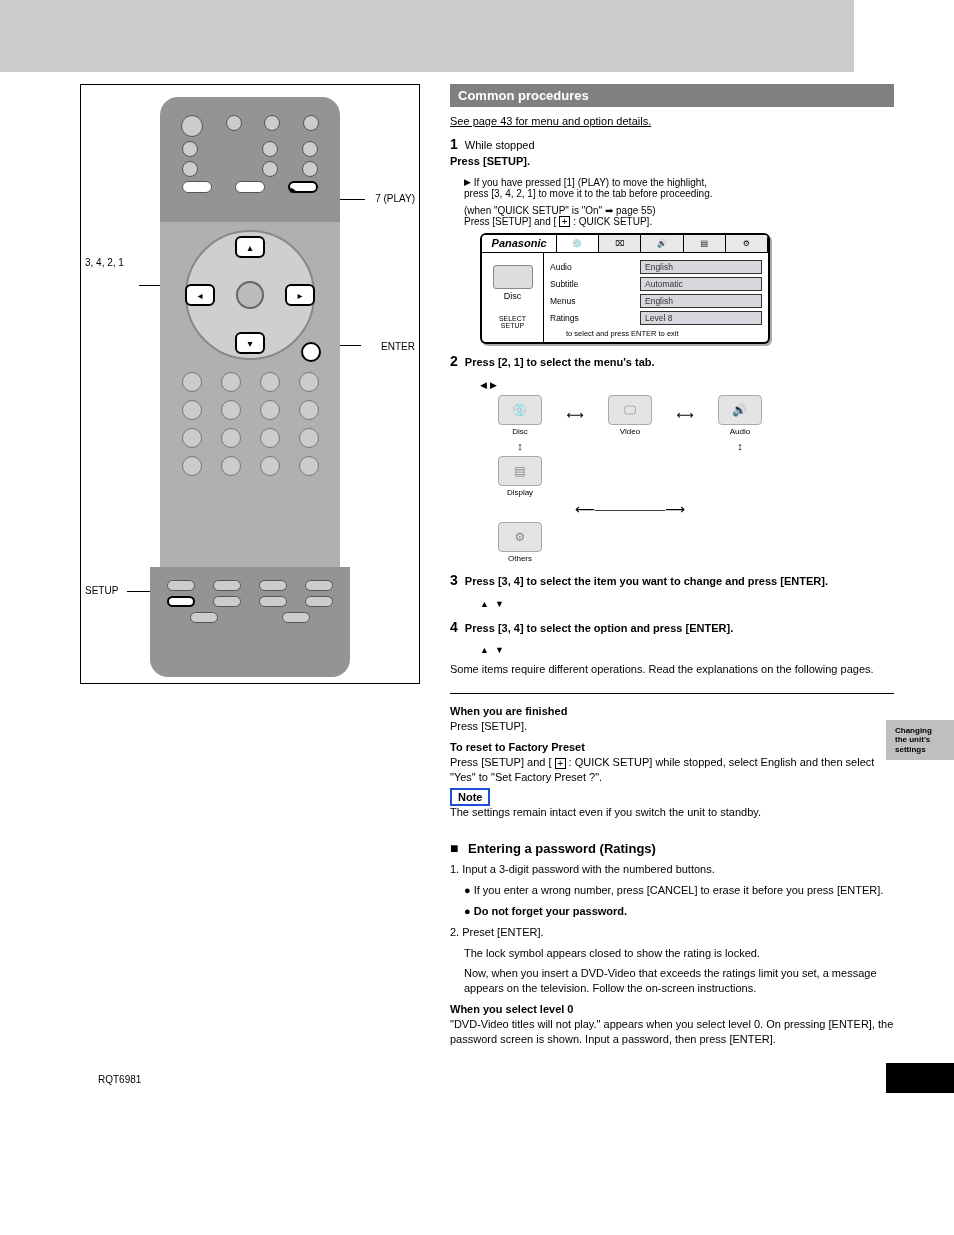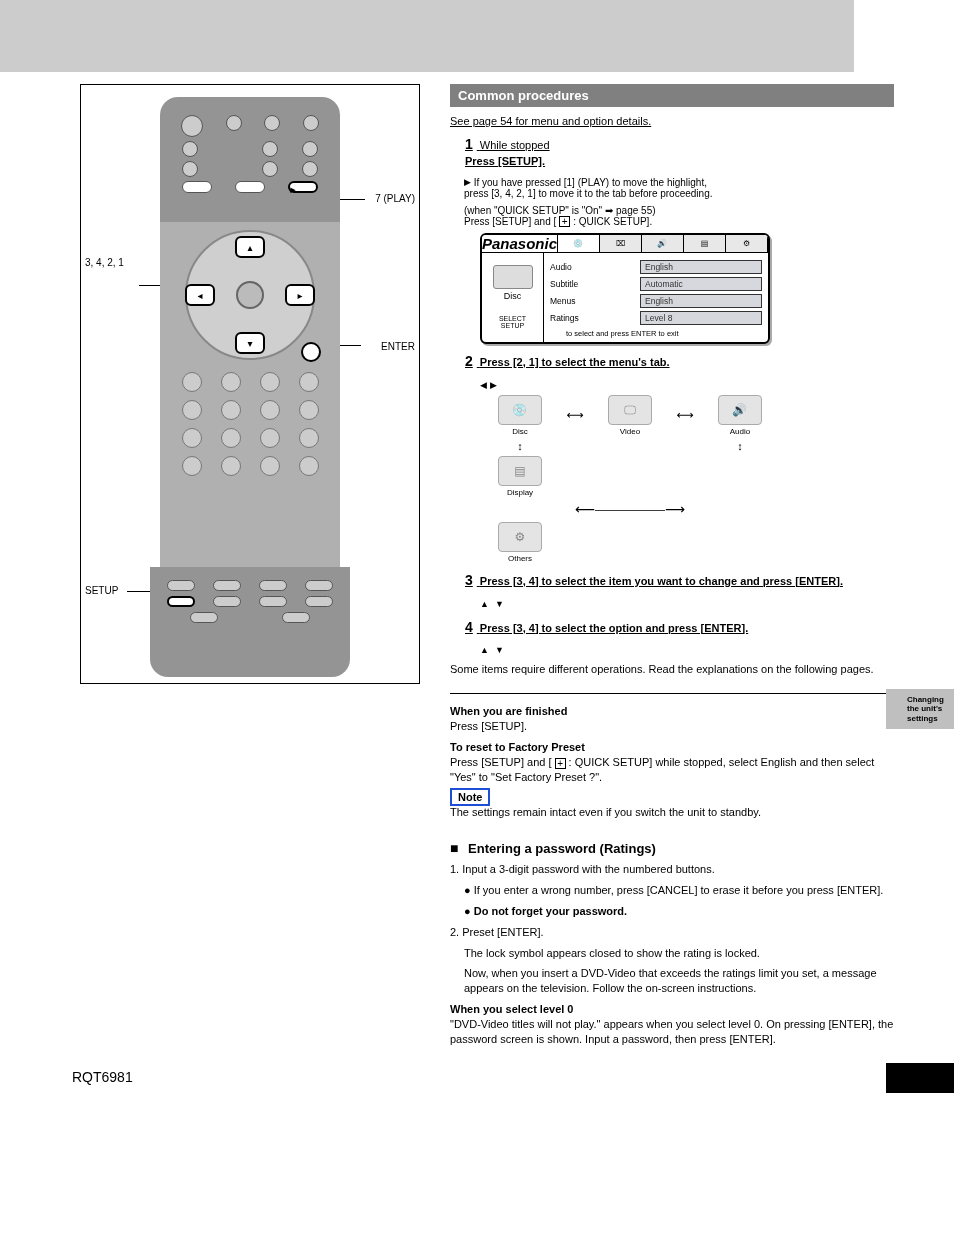--- a/index.html
+++ b/index.html
@@ -132,21 +132,21 @@
   .title-bar {
     background: #808080;
     color: #fff;
     padding: 4px 8px;
     font-weight: bold;
     font-size: 13px;
     margin-bottom: 8px;
   }
   .underline { text-decoration: underline; }
   .step-num { font-weight: bold; font-size: 14px; margin-right: 4px; }
-  .step { margin: 8px 15px; line-height: 1.35; text-decoration: underline; }
+  .step { margin: 8px 0; line-height: 1.35; }
   .tri { font-size: 9px; vertical-align: 1px; }
   .plus-box {
     display: inline-block; border: 1px solid #000;
     width: 11px; height: 11px; line-height: 10px;
     text-align: center; font-size: 10px; vertical-align: -1px;
   }
 
   
   .osd-wrap {
     width: 290px;
@@ -164,21 +164,21 @@
     height: 18px;
   }
   .osd-tab {
     flex: 1; border-right: 1px solid #000;
     background: #e8e8e8;
     display:flex; align-items:center; justify-content:center;
     font-size: 8px;
   }
   .osd-tab:first-child {
     flex: 1.8; background: #fff; font-weight: bold;
-    font-size: 15px; font-style: italic;
+    font-size: 11px; font-style: italic;
   }
   .osd-tab:nth-child(2) { background: #fff; }
   .osd-body { display: flex; }
   .osd-side {
     width: 62px; border-right: 1px solid #000;
     display: flex; flex-direction: column;
     align-items: center; justify-content: space-around;
     padding: 6px 2px; font-size: 9px; text-align: center;
   }
   .osd-side .ico {
@@ -223,47 +223,47 @@
 
   .para { margin: 6px 0; line-height: 1.35; }
 
   .section-h { font-size: 13px; font-weight: bold; margin: 20px 0 4px 0; }
   .bullet { font-size: 14px; font-weight: bold; margin-right: 6px; }
   .ind { margin-left: 14px; }
 
   
   .side-tab {
     position: absolute;
-    right: 0; top: 605px;
+    right: 0; top: 636px;
     width: 68px; height: 40px;
     background: #bfbfbf;
     font-size: 8px; line-height: 1.2;
     display: flex; align-items: center;
-    padding: 2px 21px;
+    padding: 2px 9px;
     font-weight: bold;
   }
 
   
   .page-block {
     position: absolute;
     right: 0; bottom: 0;
     width: 68px; height: 30px;
     background: #000;
   }
   .page-num {
     position: absolute;
     right: 30px; bottom: 8px;
     font-weight: bold;
     font-style: italic;
     font-size: 12px;
   }
   .footer-code {
     position: absolute;
-    left: 72px; bottom: 8px;
-    font-size: 14px;
+    left: 98px; bottom: 8px;
+    font-size: 10px;
   }
 </style>
 </head>
 <body>
 
 <div class="top-banner"></div>
 
 <div class="page">
 
   <div class="side-tab">Changing the unit's settings</div>
@@ -358,21 +358,21 @@
               <span class="bot-pill"></span>
                 <span class="bot-pill"></span>
             </div>
           </div>
         </div>
       </div>
     </div>
 
     <div class="col-right">
       <div class="title-bar">Common procedures</div>
-      <div class="underline">See page 54 for menu and option details.</div>
+      <div class="underline">See page 43 for menu and option details.</div>
 
       <div class="step">
         <span class="step-num">1</span>
         <span>While stopped</span><br>
         <b>Press [SETUP].</b>
       </div>
 
       <div style="font-size:10px; margin-left:14px;">
         <span class="tri">▶</span>
         <span>If you have pressed [1] (PLAY) to move the highlight,</span><br>

